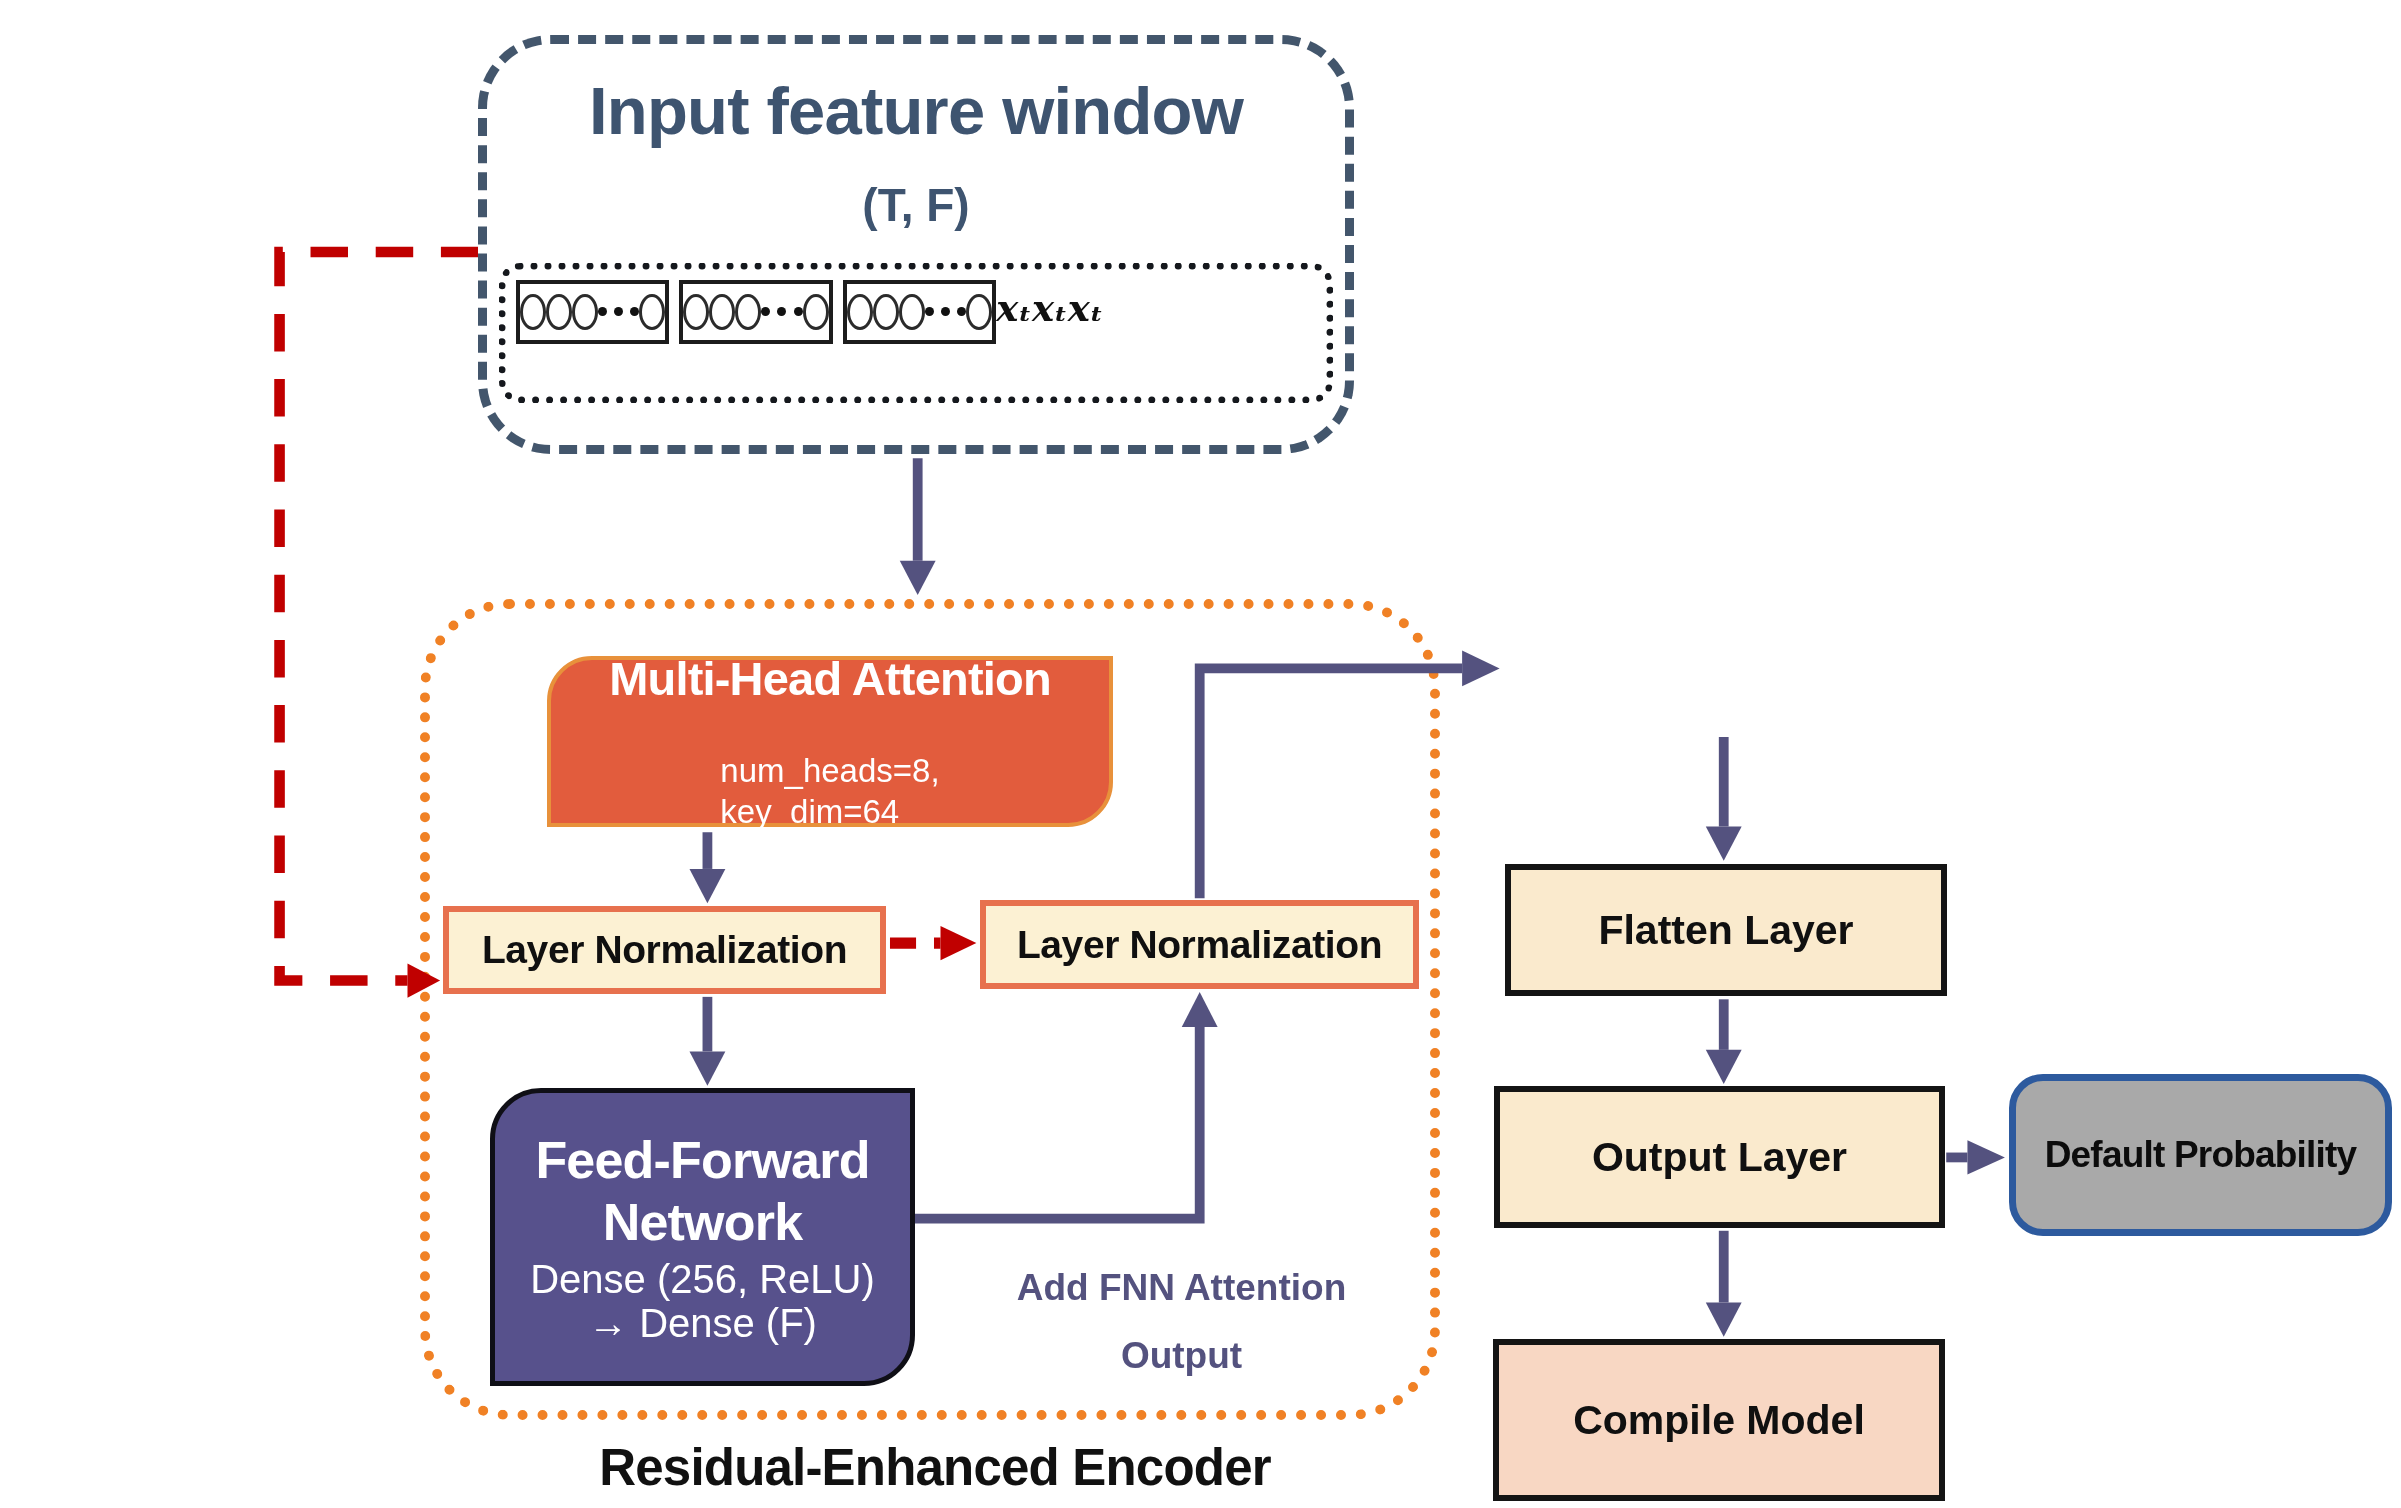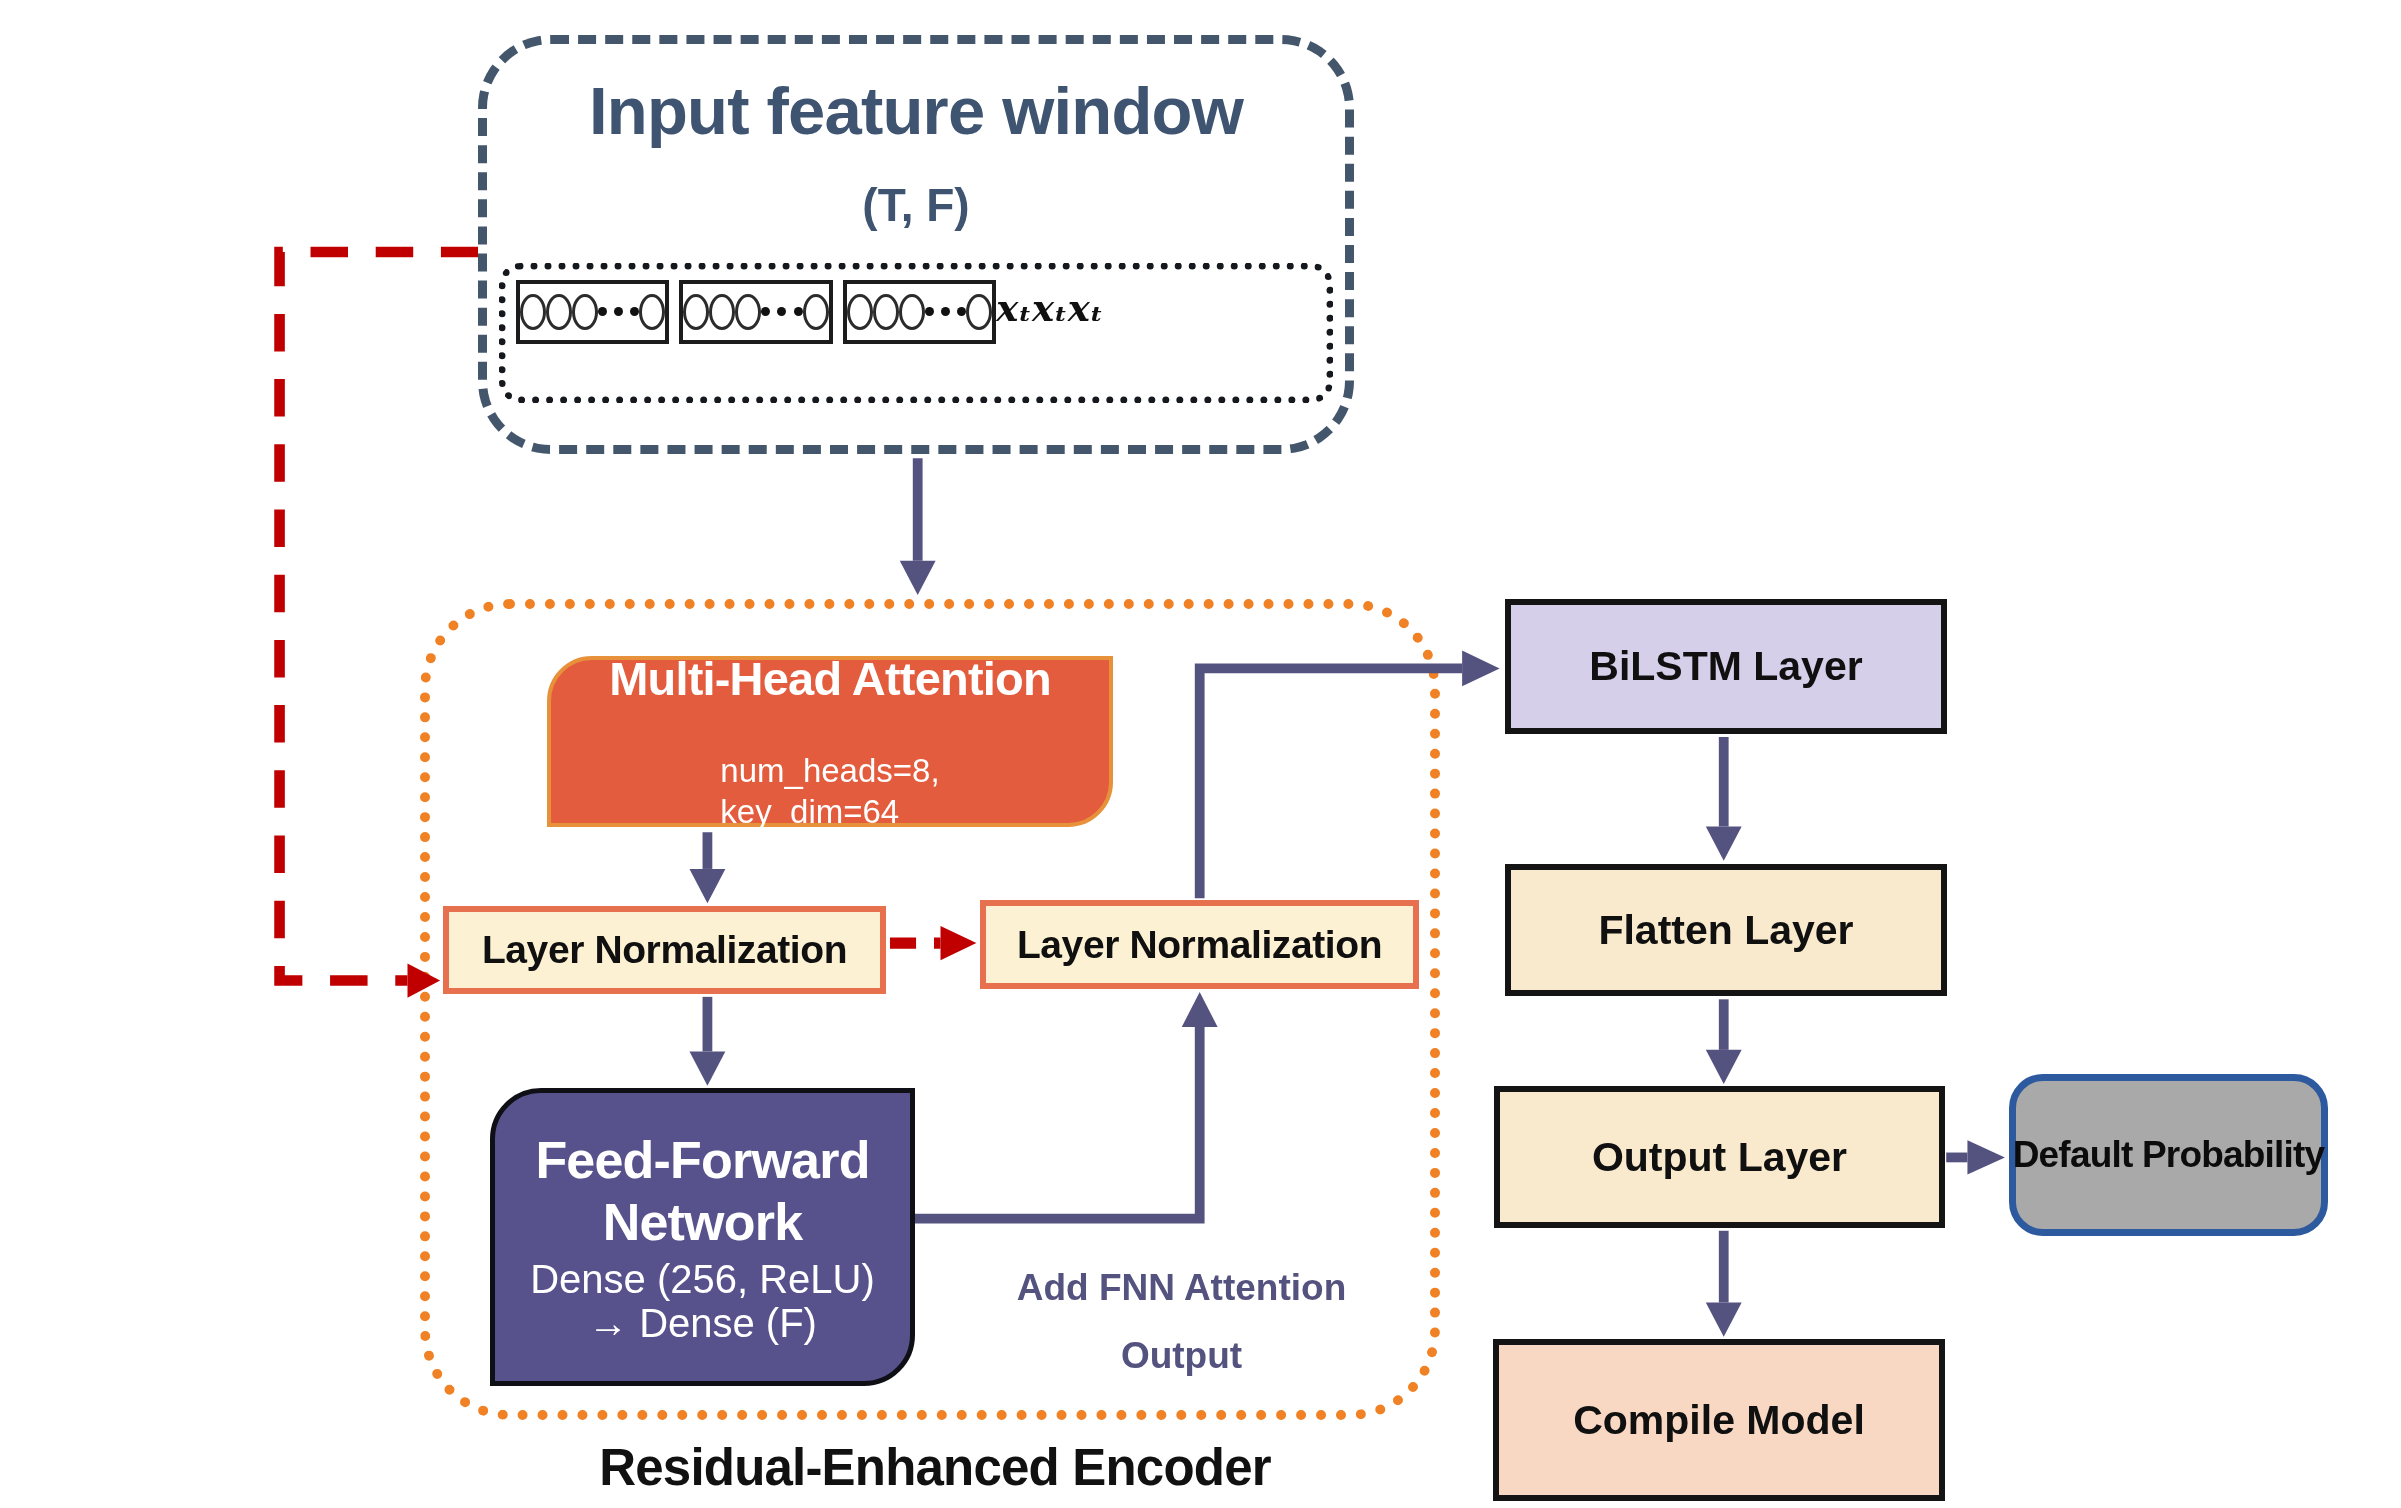--- a/index.html
+++ b/index.html
@@ -66,21 +66,21 @@
   .add-note{left:937px; top:1254px; width:489px; flex-direction:column; color:var(--purple-line); font-size:37px; font-weight:800; line-height:68px; text-align:center;}
   .encoder-caption{left:446px; top:1438px; width:978px; font-size:51px; font-weight:800; color:#111; letter-spacing:-0.8px;}
 
   
   .pipe{border:6.5px solid var(--ink); font-size:41px; font-weight:800; color:#101010; white-space:nowrap;}
   .bilstm{left:1505px; top:599px; width:442px; height:135px; background:var(--lavender-fill);}
   .flatten{left:1505px; top:864px; width:442px; height:132px; background:var(--flatten-fill);}
   .output{left:1494px; top:1086px; width:451px; height:142px; background:var(--flatten-fill);}
   .compile{left:1493px; top:1339px; width:452px; height:162px; background:var(--compile-fill);}
   .dp-box{
-    left:2009px; top:1074px; width:319px; height:162px;
+    left:2009px; top:1074px; width:383px; height:162px;
     background:var(--gray-fill); border:7.3px solid var(--blue-border); border-radius:34px;
     font-size:37px; font-weight:800; color:#0c0c0c; white-space:nowrap; letter-spacing:-0.8px;
   }
 </style>
 </head>
 <body>
 
 <div class="stage">
 
   <svg class="wires" viewBox="0 0 2946 1850">
@@ -195,23 +195,20 @@
     </div>
   </div>
 
   <div class="node add-note">
     <div>Add FNN Attention</div>
     <div>Output</div>
   </div>
 
   <div class="node encoder-caption">Residual-Enhanced Encoder</div>
 
-  <div class="node pipe bilstm">
-    <span>BiLSTM Layer</span>
-  </div>
   <div class="node pipe flatten">
     <span>Flatten Layer</span>
   </div>
   <div class="node pipe output">
     <span>Output Layer</span>
   </div>
   <div class="node pipe compile">
     <span>Compile Model</span>
   </div>
   <div class="node dp-box">

